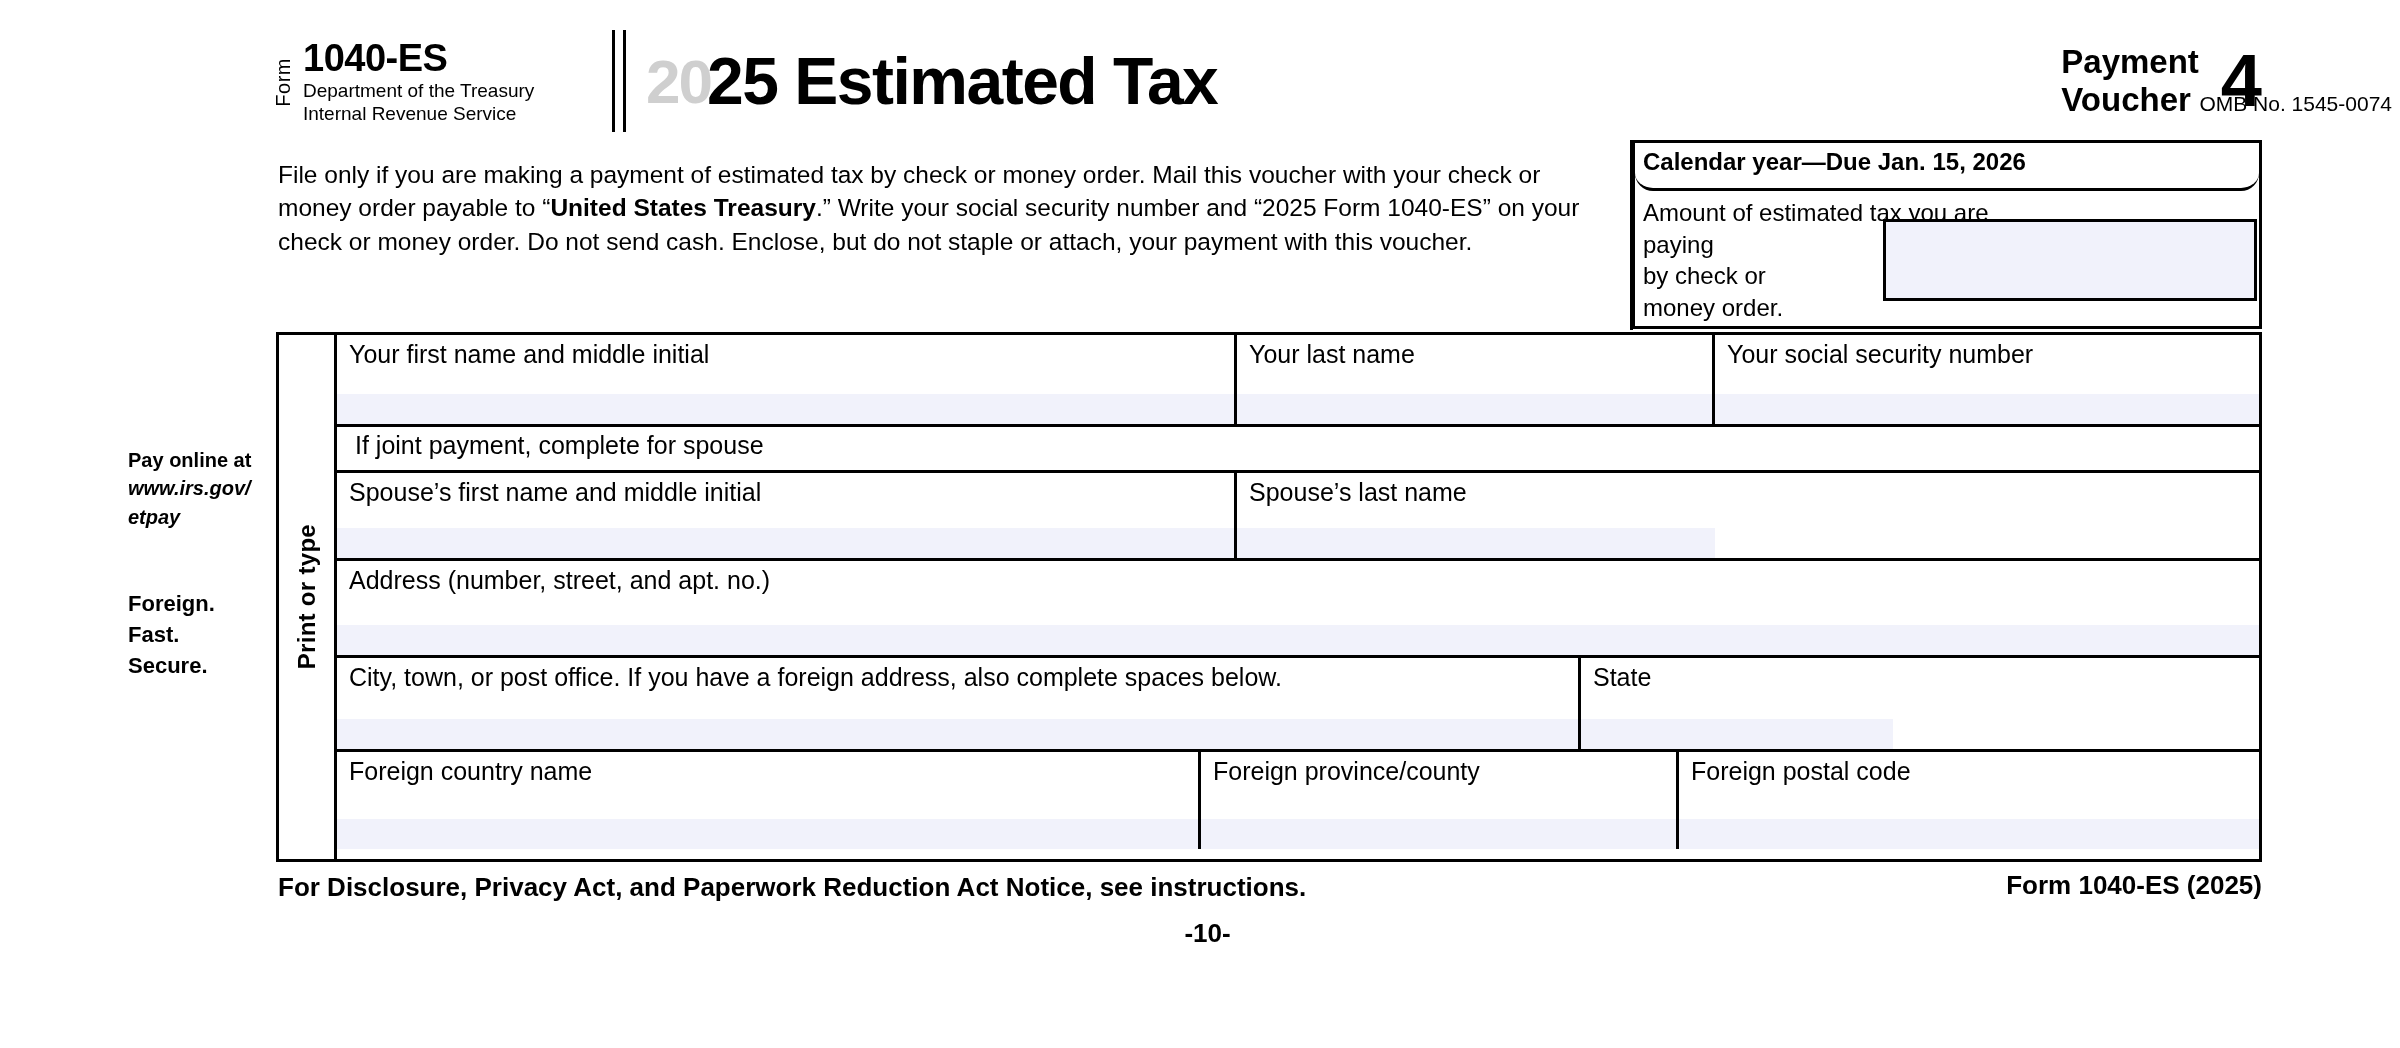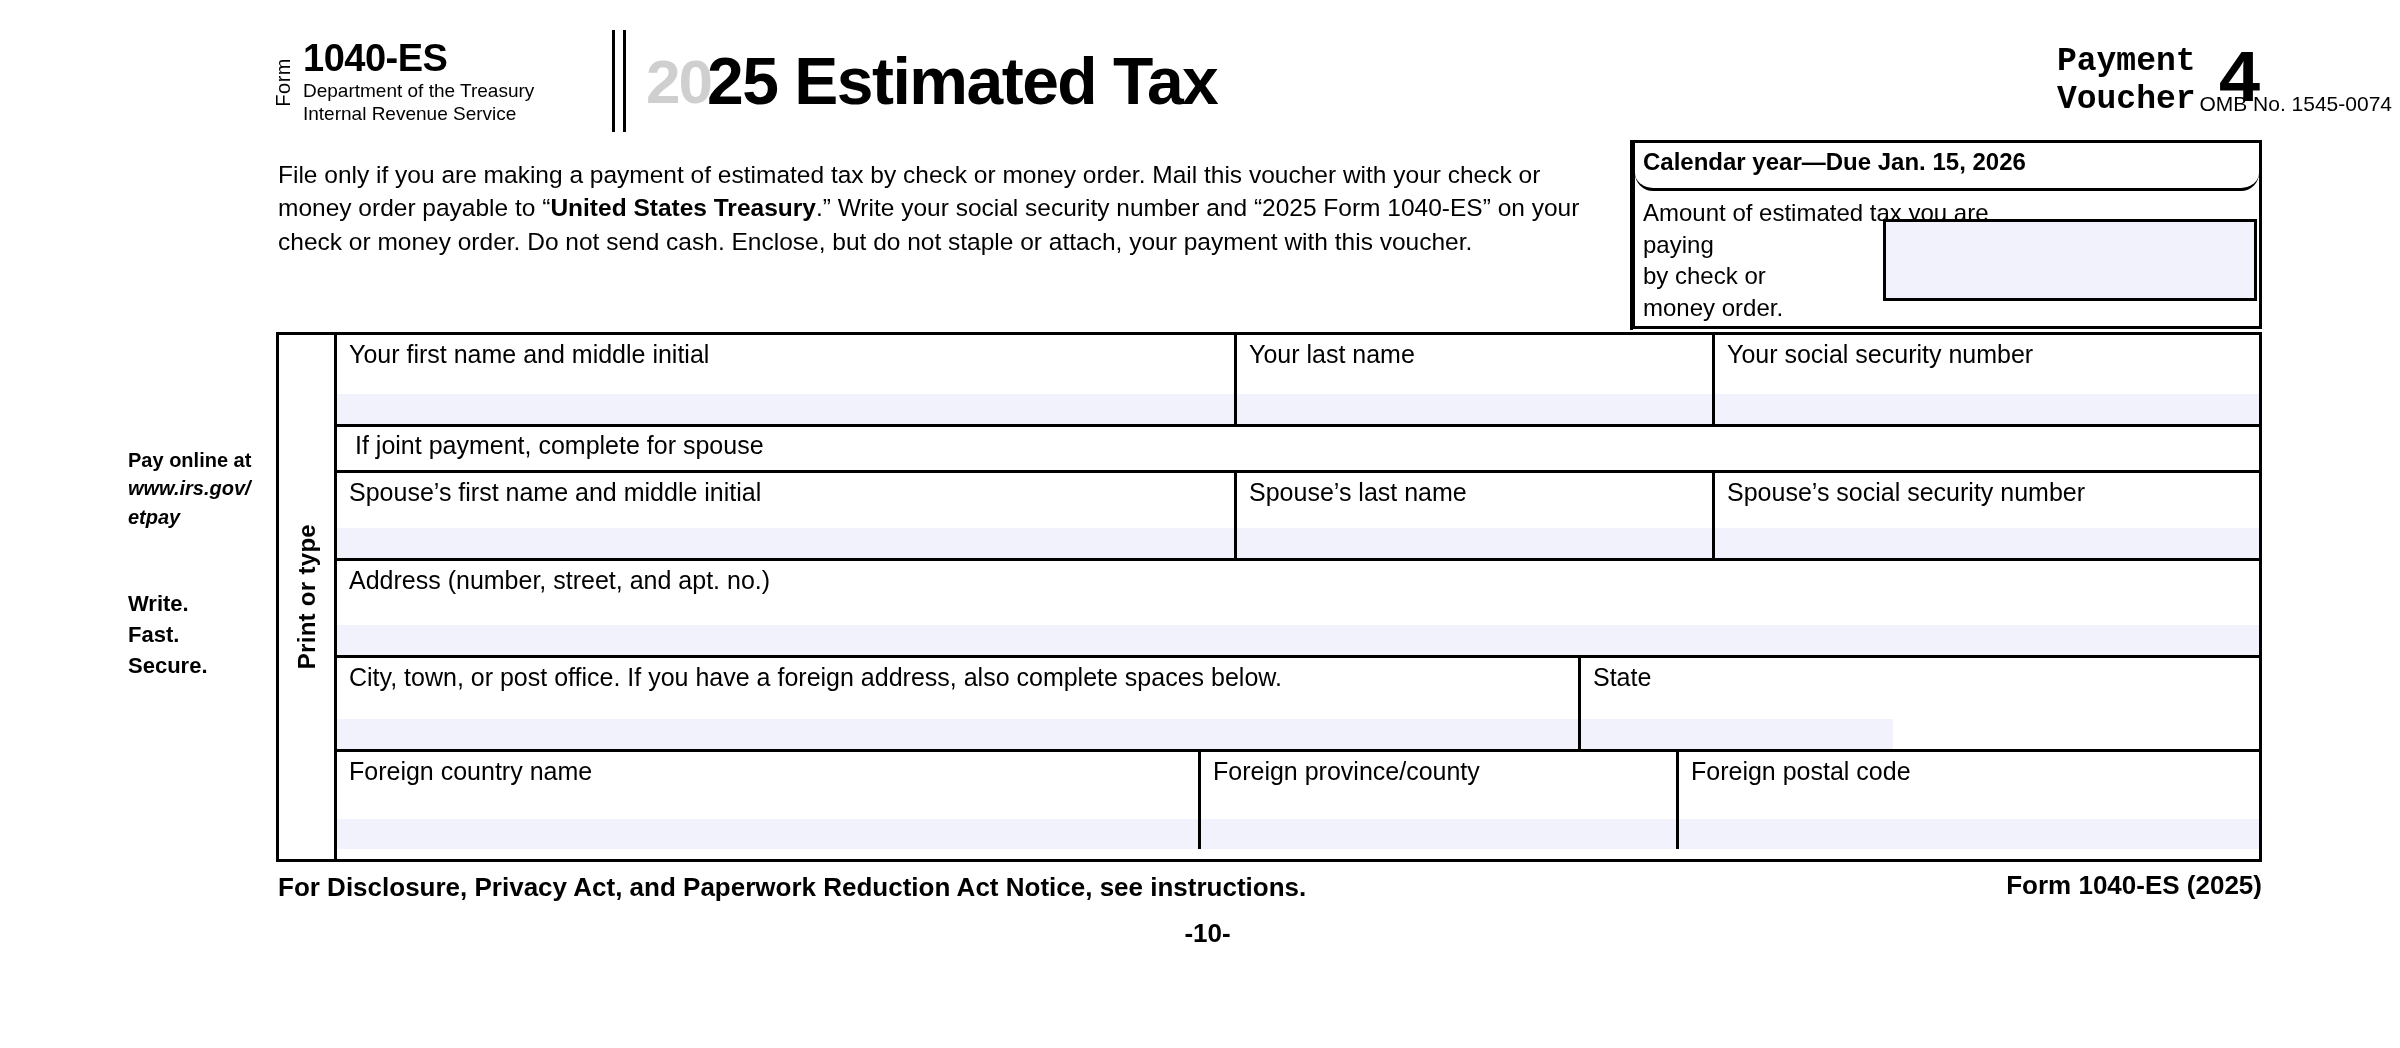--- a/index.html
+++ b/index.html
@@ -76,21 +76,20 @@
     font-size: 66px;
     font-weight: bold;
     letter-spacing: -1.5px;
     margin-left: -4px;
   }
   .voucher-box {
     width: 330px;
     display: flex;
     align-items: center;
     justify-content: flex-end;
-    font-family: Liberation Mono, monospace;
   }
   .voucher-label {
     font-size: 33px;
     font-weight: bold;
     line-height: 1.16;
     text-align: left;
   }
   .voucher-number {
     font-size: 74px;
     font-weight: bold;
@@ -332,21 +331,21 @@
       <div class="amt-input"></div>
     </div>
   </div>
 
   <div class="side-note">
     <div>Pay online at</div>
     <div class="url">www.irs.gov/</div>
     <div class="url">etpay</div>
   </div>
   <div class="side-note-2">
-    <div>Write.</div>
+    <div>Foreign.</div>
     <div>Fast.</div>
     <div>Secure.</div>
   </div>
 
   <div class="form-grid">
     <div class="print-col">
       <span>Print or type</span>
     </div>
     <div class="rows">
 
@@ -369,24 +368,20 @@
 
       <div class="row" style="height:88px;">
         <div class="cell" style="width:900px;">
           <div class="lbl">Spouse’s first name and middle initial</div>
           <div class="fill"></div>
         </div>
         <div class="cell" style="width:478px;">
           <div class="lbl">Spouse’s last name</div>
           <div class="fill"></div>
         </div>
-        <div class="cell" style="flex:1;">
-          <div class="lbl">Spouse’s social security number</div>
-          <div class="fill"></div>
-        </div>
       </div>
 
       <div class="row" style="height:97px;">
         <div class="cell" style="flex:1;">
           <div class="lbl">Address (number, street, and apt. no.)</div>
           <div class="fill"></div>
         </div>
       </div>
 
       <div class="row" style="height:94px;">

